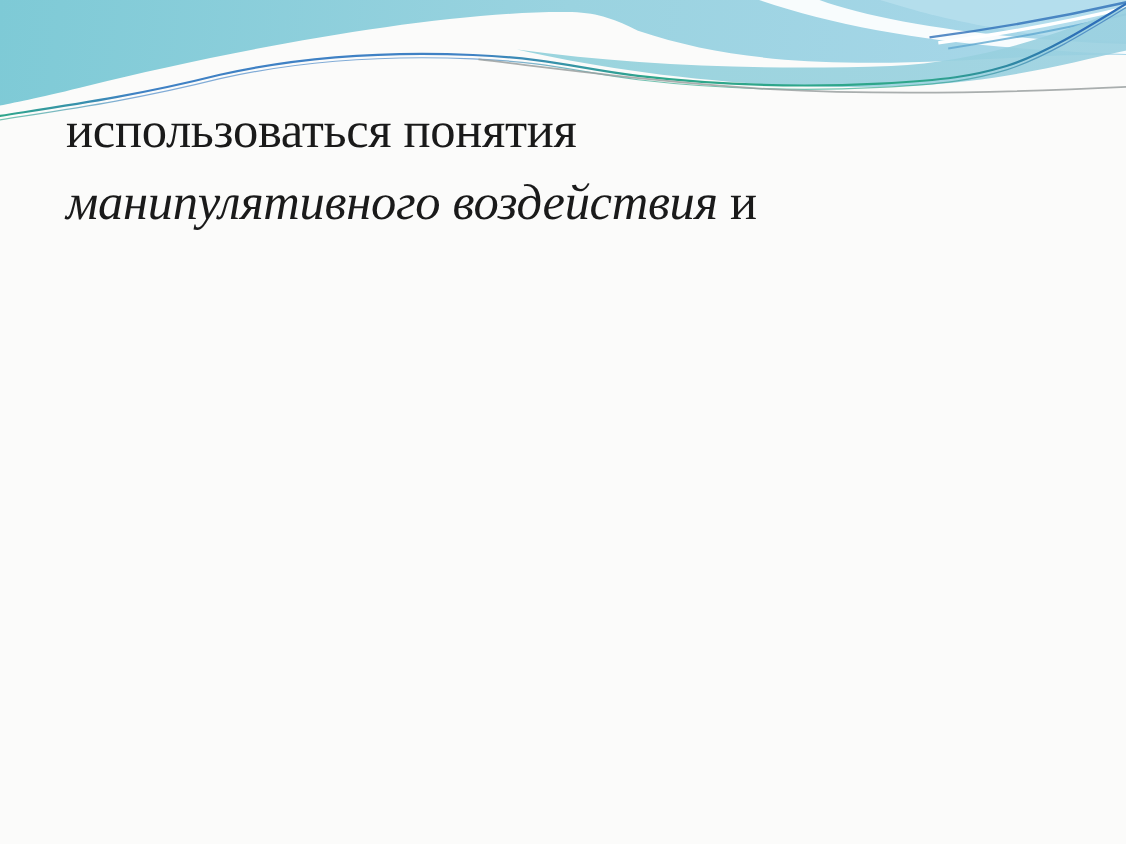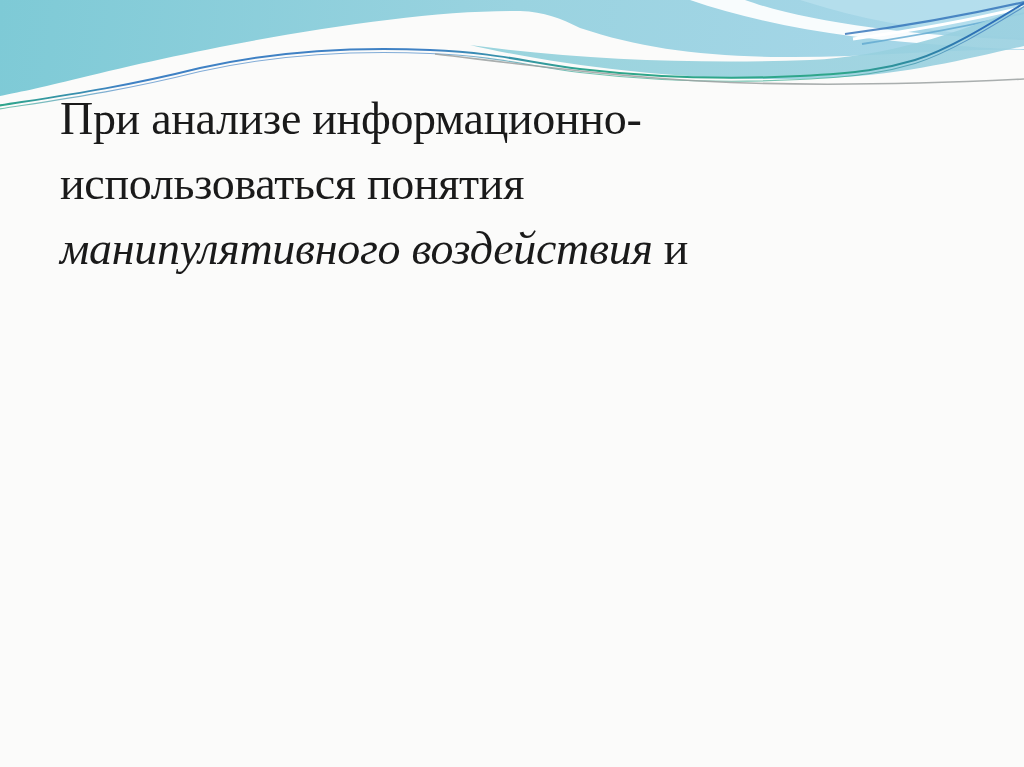--- a/index.html
+++ b/index.html
@@ -114,23 +114,20 @@
              C860,76.5 885,72.5 915,63.5
              C950,52.5 990,27.5 1026,5.5" fill="none" stroke="url(#accentGrad)" stroke-width="1.1" opacity="0.65"></path>
 
     <path d="M435,54
              C520,64 610,76 700,81
              C800,86.5 920,84 1024,79" fill="none" style="stroke:var(--accent-gray)" stroke-width="1.6" opacity="0.85"></path>
   </svg>
 
   <div class="body-text">
     <div class="line">
-      <span>При анализе информационно-</span>
-    </div>
-    <div class="line">
       <span>использоваться понятия</span>
     </div>
     <div class="line">
       <span class="it">манипулятивного воздействия</span><span> и</span>
     </div>
   </div>
 
 </div>
 
 </body></html>

